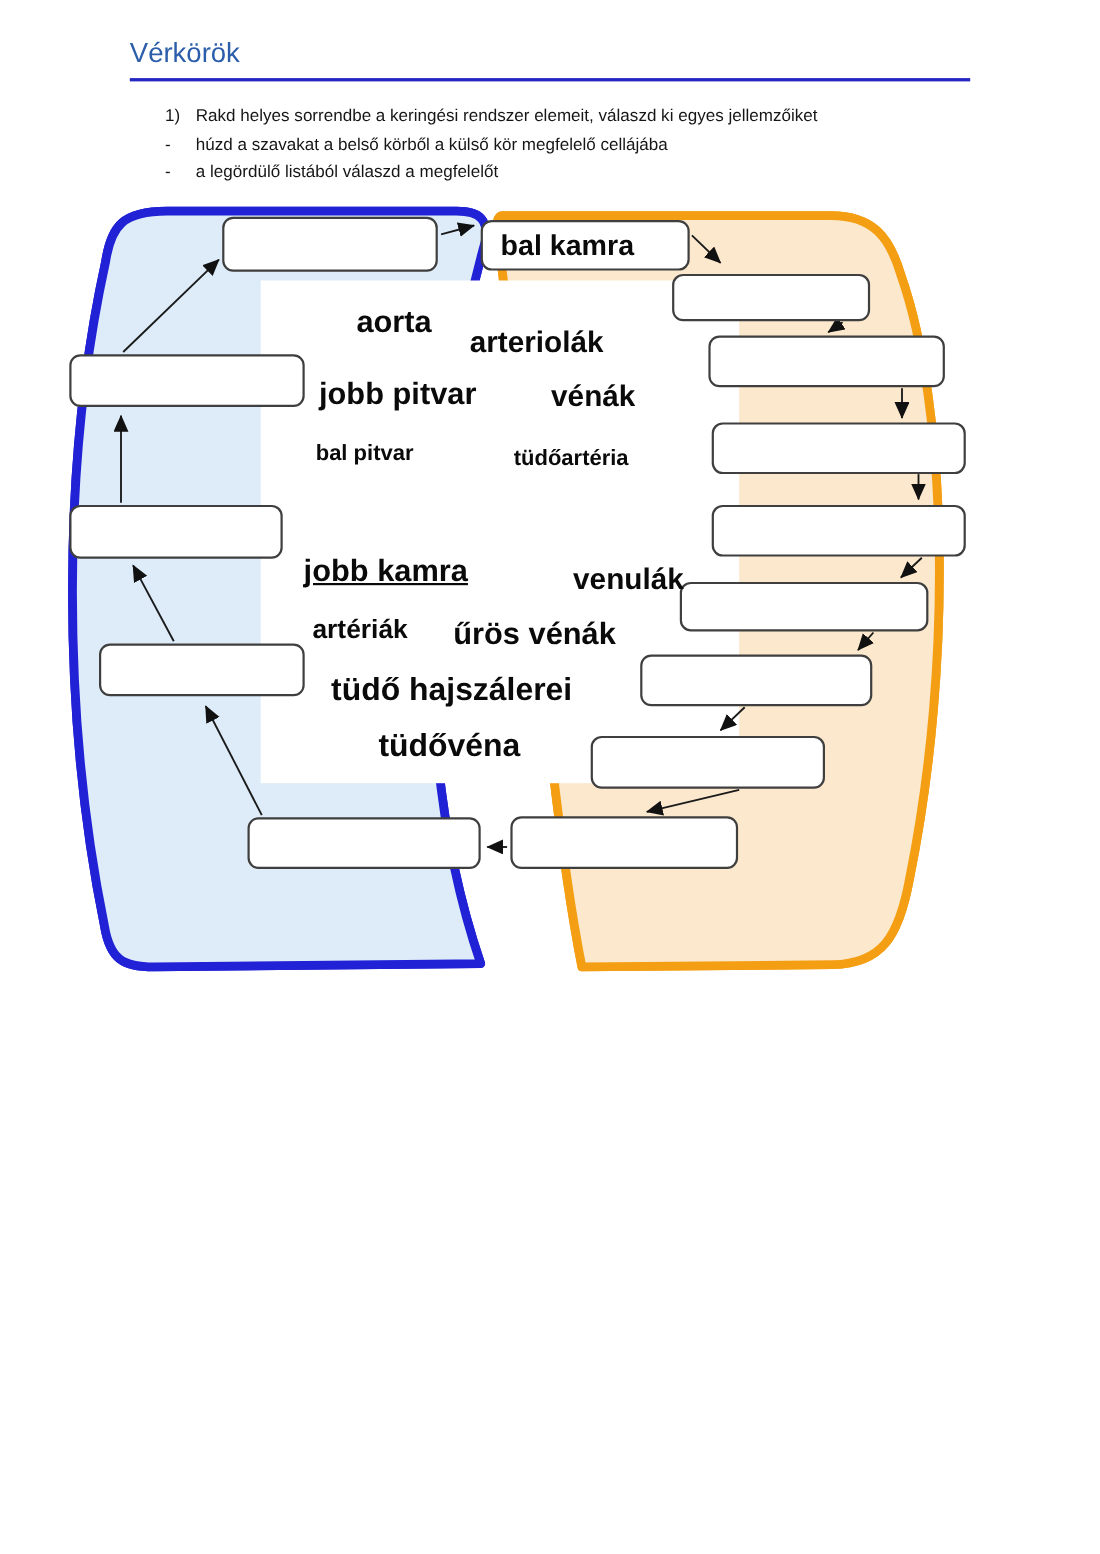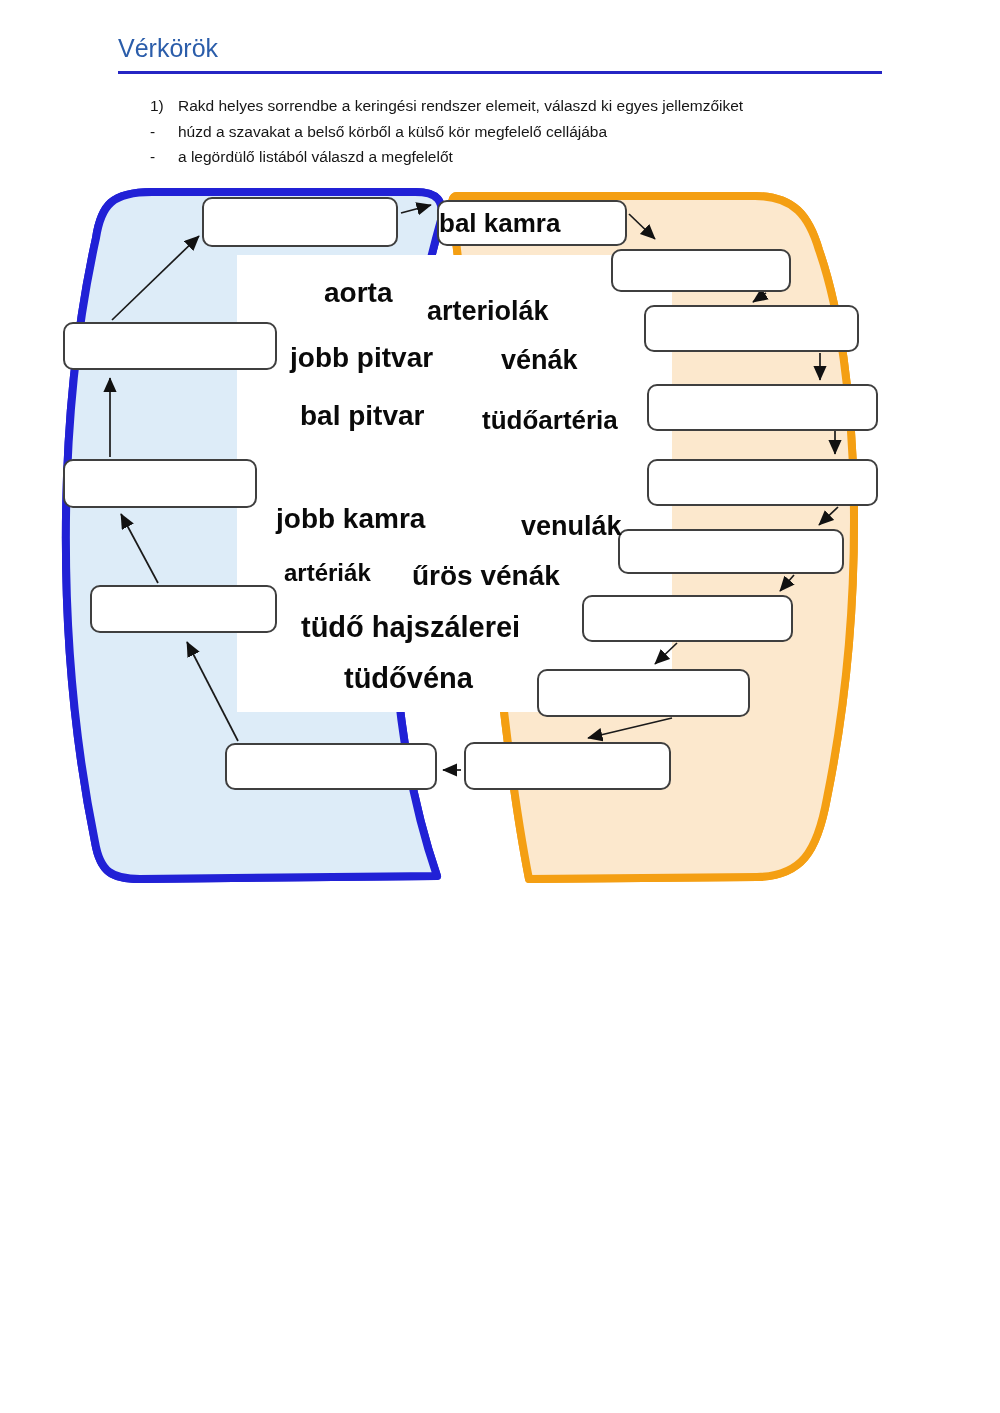--- a/index.html
+++ b/index.html
@@ -10,21 +10,21 @@
   .title{position:absolute;left:118px;top:34px;font-size:25px;color:#2b5daa;}
   .rule{position:absolute;left:118px;top:71px;width:764px;height:3px;background:#2626c4;}
   .instr{position:absolute;left:150px;font-size:15.5px;color:#161616;white-space:nowrap;}
   .instr .mk{display:inline-block;width:28px;}
 
   
   .dsvg{position:absolute;left:0;top:0;}
 
   
   .abox{position:absolute;background:#fff;border:2px solid #3f3f3f;border-radius:10px;box-sizing:border-box;}
-  .fbox{display:flex;align-items:center;padding-left:0;font-size:26px;font-weight:bold;color:#0a0a0a;}
+  .fbox{display:flex;align-items:center;padding-left:16px;font-size:26px;font-weight:bold;color:#0a0a0a;}
 
   
   .word{position:absolute;font-weight:bold;color:#0a0a0a;white-space:nowrap;line-height:1;}
 
   
   .logo{position:absolute;left:697px;top:1371px;display:flex;align-items:center;}
   .logo-grid{display:grid;grid-template-columns:14px 14px;grid-template-rows:14px 14px;gap:2px;margin-right:4px;}
   .logo-cell{border-radius:3px;color:#fff;font-size:9px;font-weight:bold;display:flex;align-items:center;justify-content:center;}
   .lc0{background:#5fb94e;}.lc1{background:#4a90d9;}.lc2{background:#f2b51d;}.lc3{background:#e6402f;}
   .logo-text{font-size:30px;font-weight:800;color:#1c3e78;letter-spacing:-1.5px;}
@@ -96,23 +96,23 @@
   <div class="abox" style="left:647px;top:459px;width:231px;height:47px;"></div>
   <div class="abox" style="left:618px;top:529px;width:226px;height:45px;"></div>
   <div class="abox" style="left:582px;top:595px;width:211px;height:47px;"></div>
   <div class="abox" style="left:537px;top:669px;width:213px;height:48px;"></div>
   <div class="abox" style="left:464px;top:742px;width:207px;height:48px;"></div>
 
   <div class="word" style="left:324px;top:279px;font-size:28px;">aorta</div>
   <div class="word" style="left:427px;top:298px;font-size:27px;">arteriolák</div>
   <div class="word" style="left:290px;top:344px;font-size:28px;">jobb pitvar</div>
   <div class="word" style="left:501px;top:347px;font-size:27px;text-align:right;">vénák</div>
-  <div class="word" style="left:300px;top:402px;font-size:28px;">bal pitvar</div>
-  <div class="word" style="left:482px;top:407px;font-size:26px;">tüdőartéria</div>
-  <div class="word" style="left:276px;top:505px;font-size:28px;">jobb kamra</div>
+  <div class="word" style="left:287px;top:402px;font-size:20px;">bal pitvar</div>
+  <div class="word" style="left:467px;top:407px;font-size:20px;">tüdőartéria</div>
+  <div class="word" style="left:276px;top:505px;font-size:28px;text-decoration:underline;">jobb kamra</div>
   <div class="word" style="left:481px;top:513px;font-size:27px;margin-left:40px;">venulák</div>
   <div class="word" style="left:284px;top:561px;font-size:24px;">artériák</div>
   <div class="word" style="left:412px;top:562px;font-size:28px;">űrös vénák</div>
   <div class="word" style="left:301px;top:613px;font-size:29px;">tüdő hajszálerei</div>
   <div class="word" style="left:344px;top:664px;font-size:29px;">tüdővéna</div>
 
   <div class="logo">
     <div class="logo-grid">
       <div class="logo-cell lc0">L</div>
       <div class="logo-cell lc1">I</div>

